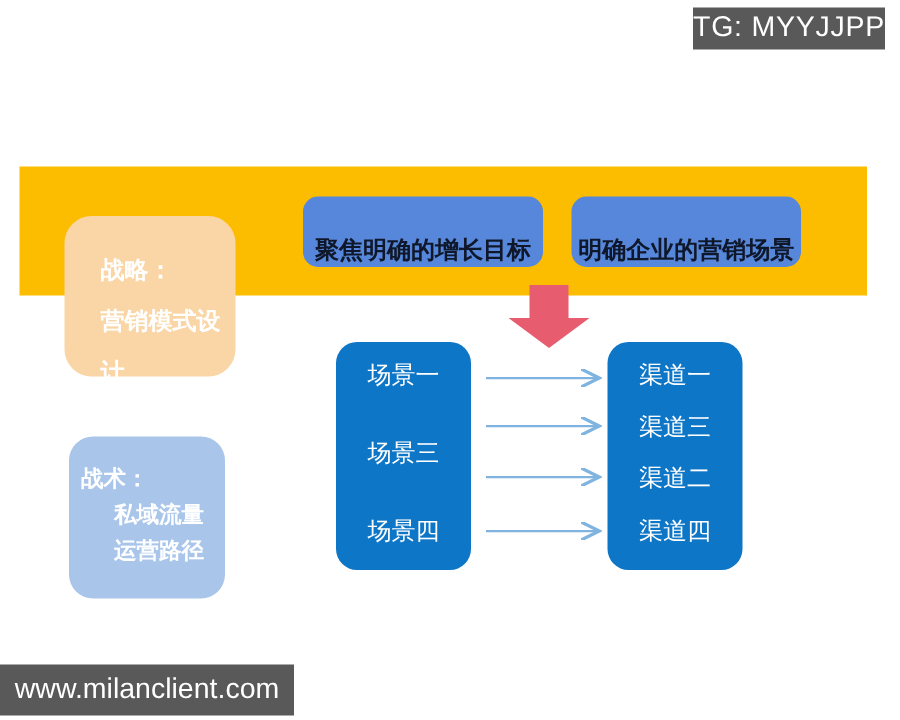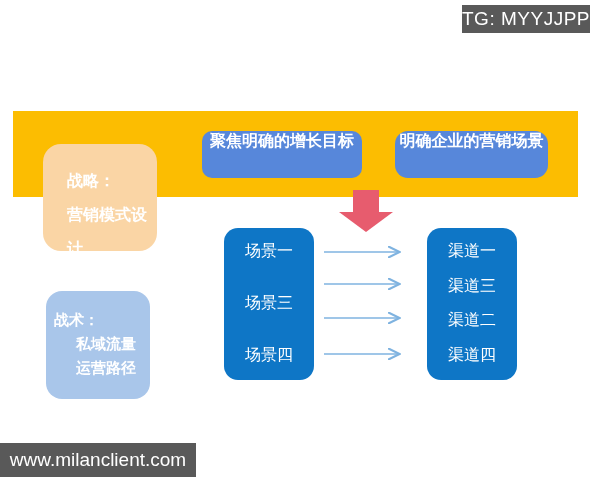--- a/index.html
+++ b/index.html
@@ -22,25 +22,25 @@
   
   .strategy-box{
     position:absolute;left:43px;top:98px;width:114px;height:107px;
     background:var(--strategy_box,#FAD5A5);border-radius:18px;
     color:#fff;font-size:16px;font-weight:600;
     padding:20px 0 0 24px;box-sizing:border-box;line-height:34px;margin-top:46px;
   }
   
   .goal-btn{
     position:absolute;top:131px;height:47px;border-radius:10px;
-    background:var(--goal_box,#5787DA);color:#ffffff;font-size:16px;font-weight:600;
-    display:flex;align-items:flex-start;justify-content:center;
+    background:var(--goal_box,#5787DA);color:#0f172a;font-size:16px;font-weight:600;
+    display:flex;align-items:flex-end;justify-content:center;
   }
   .goal-btn.g1{left:202px;width:160px;}
-  .goal-btn.g2{left:395px;width:153px;border-radius:13px;}
+  .goal-btn.g2{left:381px;width:153px;}
   
   .down-arrow{position:absolute;left:339px;top:190px;width:54px;height:42px;}
   .down-arrow .shaft{
     position:absolute;left:14px;top:0;width:26px;height:22px;
     background:var(--down_arrow,#E75C6E);
   }
   .down-arrow .head{
     position:absolute;left:0;top:22px;width:0;height:0;
     border-left:27px solid transparent;border-right:27px solid transparent;
     border-top:20px solid var(--down_arrow,#E75C6E);
@@ -54,21 +54,21 @@
   }
   .tactics-box .indent{padding-left:22px;}
   
   .list-box{
     position:absolute;top:228px;width:90px;height:152px;border-radius:14px;
     background:var(--list_box,#0E76C6);color:#fff;font-size:16px;font-weight:400;
     display:flex;flex-direction:column;justify-content:space-between;
     padding:12px 0 14px 0;box-sizing:border-box;text-align:center;
   }
   .list-box.scenarios{left:224px;}
-  .list-box.channels{left:427px;}
+  .list-box.channels{left:405px;}
   .list-row{height:22px;line-height:22px;}
   
   .connectors{position:absolute;left:318px;top:244px;width:92px;height:116px;}
   
   .site-badge{
     position:absolute;left:0;top:443px;width:196px;height:34px;
     background:var(--badge_bg,#595959);color:#fff;
     display:flex;align-items:center;justify-content:center;
     font-size:19px;
   }

